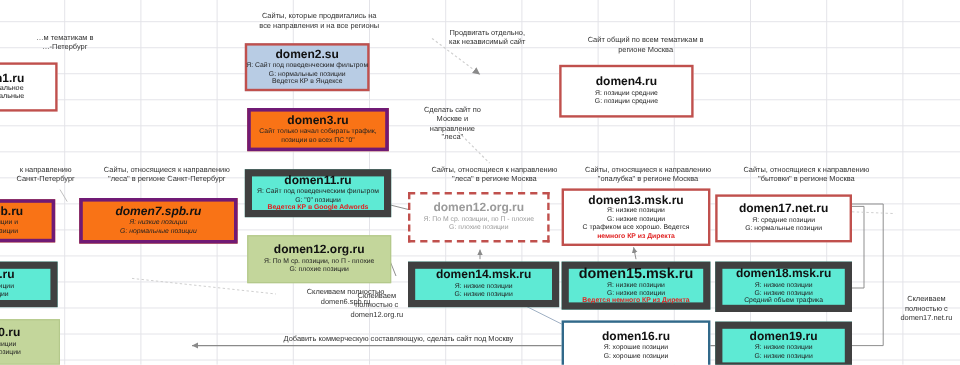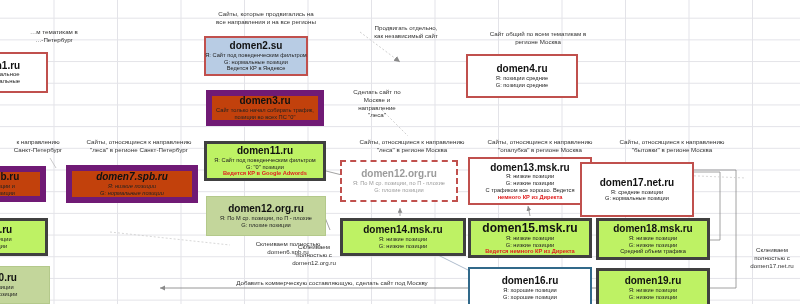--- a/index.html
+++ b/index.html
@@ -20,24 +20,24 @@
   .node{
     position:absolute;box-sizing:border-box;
     display:flex;flex-direction:column;align-items:center;justify-content:center;
     text-align:center;line-height:1.18;
     padding:2px 3px;
   }
   .node .dn{font-weight:bold;color:#111;white-space:nowrap;}
   .node .ln{color:#222;white-space:nowrap;}
   .node .ln.red{color:#e02020;font-weight:bold;}
 
-  .white{background:#c2410c;border:6px solid #701a75;}
+  .white{background:#f97316;border:3px solid #701a75;}
   .redborder{background:#ffffff;border:2px solid #c0504d;}
   .blue{background:#b8cce4;border:2px solid #c0504d;}
-  .grey{background:#bef264;border:3px solid #404040;}
+  .grey{background:#5eead4;border:6px solid #404040;}
   .green{background:#c3d69b;border:1px solid #b4c98b;}
   .dashed{background:#ffffff;border:2px dashed #c0504d;color:#9a9a9a;}
   .dashed .dn{color:#9b9b9b;}
   .dashed .ln{color:#9b9b9b;}
   .blueborder{background:#ffffff;border:2px solid #31698a;}
 
   .note{
     position:absolute;text-align:center;color:#333;
     line-height:1.25;white-space:pre-line;
   }
@@ -189,21 +189,21 @@
   <div class="ln" style="font-size:5.7px;">G: низкие позиции</div>
   <div class="ln red" style="font-size:5.7px;">Ведется немного КР из Директа</div>
 </div>
 
 <div class="node blueborder" style="left:468px;top:267px;width:124px;height:42px;">
   <div class="dn" style="font-size:10px;">domen16.ru</div>
   <div class="ln" style="font-size:5.7px;">Я: хорошие позиции</div>
   <div class="ln" style="font-size:5.7px;">G: хорошие позиции</div>
 </div>
 
-<div class="node redborder" style="left:580px;top:162px;width:114px;height:55px;">
+<div class="node redborder" style="left:596px;top:162px;width:114px;height:40px;">
   <div class="dn" style="font-size:10px;">domen17.net.ru</div>
   <div class="ln" style="font-size:5.7px;">Я: средние позиции</div>
   <div class="ln" style="font-size:5.7px;">G: нормальные позиции</div>
 </div>
 
 <div class="node grey" style="left:596px;top:218px;width:114px;height:42px;">
   <div class="dn" style="font-size:10px;">domen18.msk.ru</div>
   <div class="ln" style="font-size:5.7px;">Я: низкие позиции</div>
   <div class="ln" style="font-size:5.7px;">G: низкие позиции</div>
   <div class="ln" style="font-size:5.7px;">Средний объем трафика</div>

